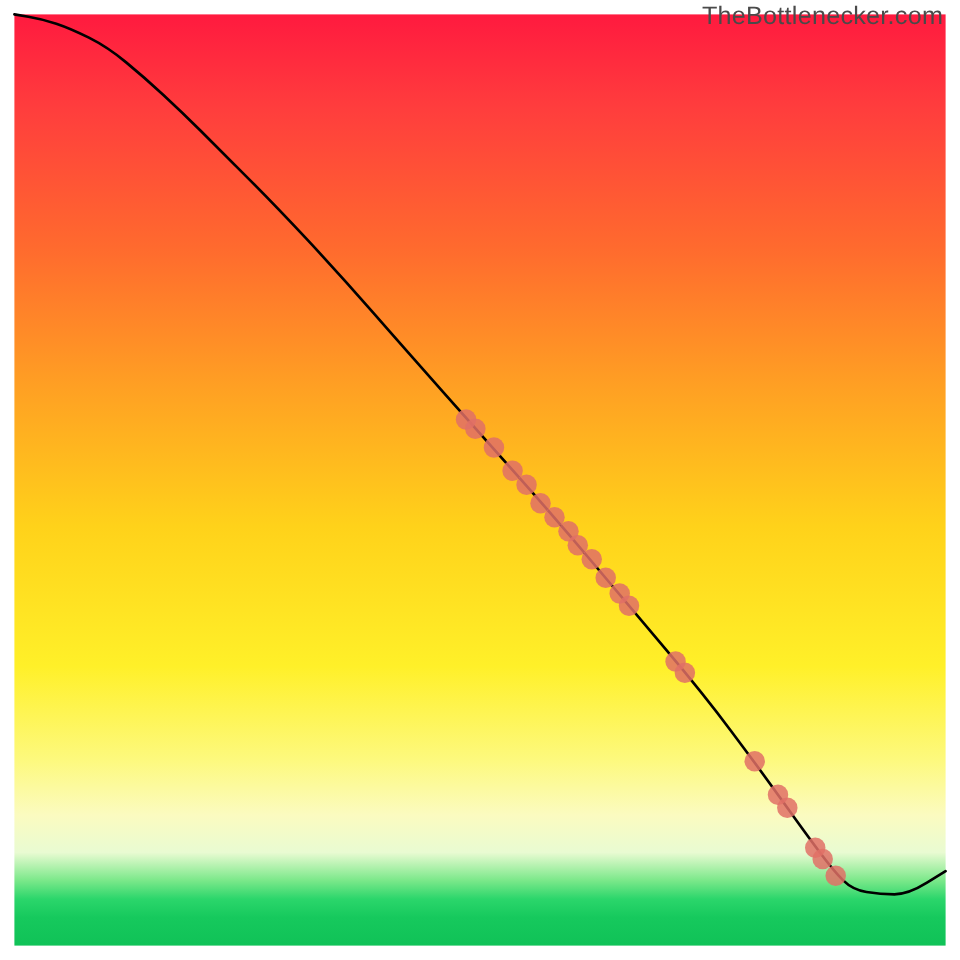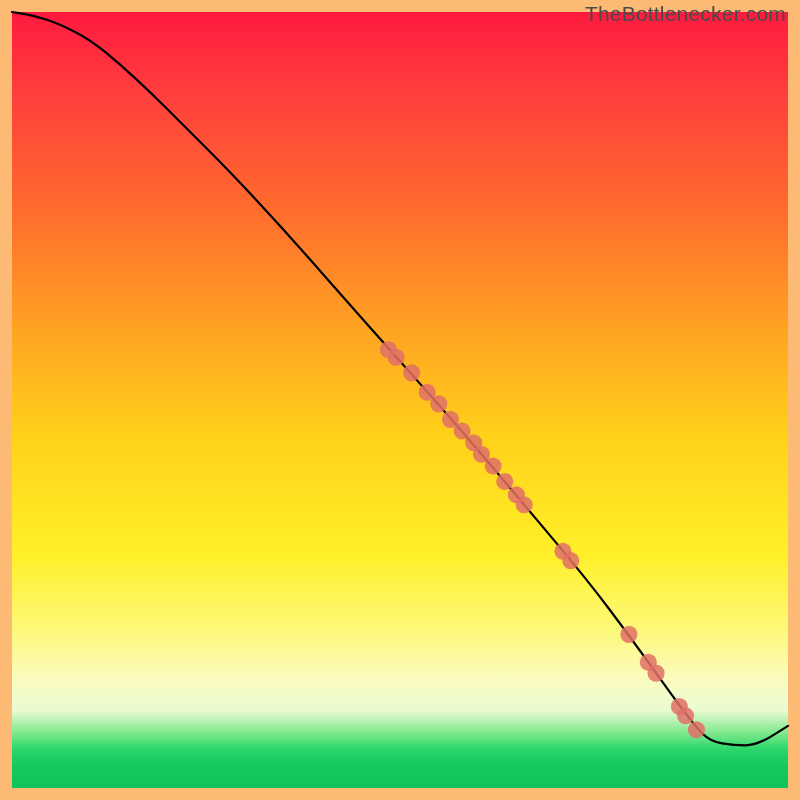--- a/index.html
+++ b/index.html
@@ -8,21 +8,21 @@
     width: 800px;
     height: 800px;
     overflow: hidden;
     background: #000;
     font-family: Arial, Helvetica, sans-serif;
   }
   .frame {
     position: relative;
     width: 800px;
     height: 800px;
-    background: #fdba74;
+    background: #ffffff;
   }
   .plot-area {
     position: absolute;
     left: 12px;
     top: 12px;
     width: 776px;
     height: 776px;
     
     background: linear-gradient(to bottom,
       #ff1a3f 0%,

